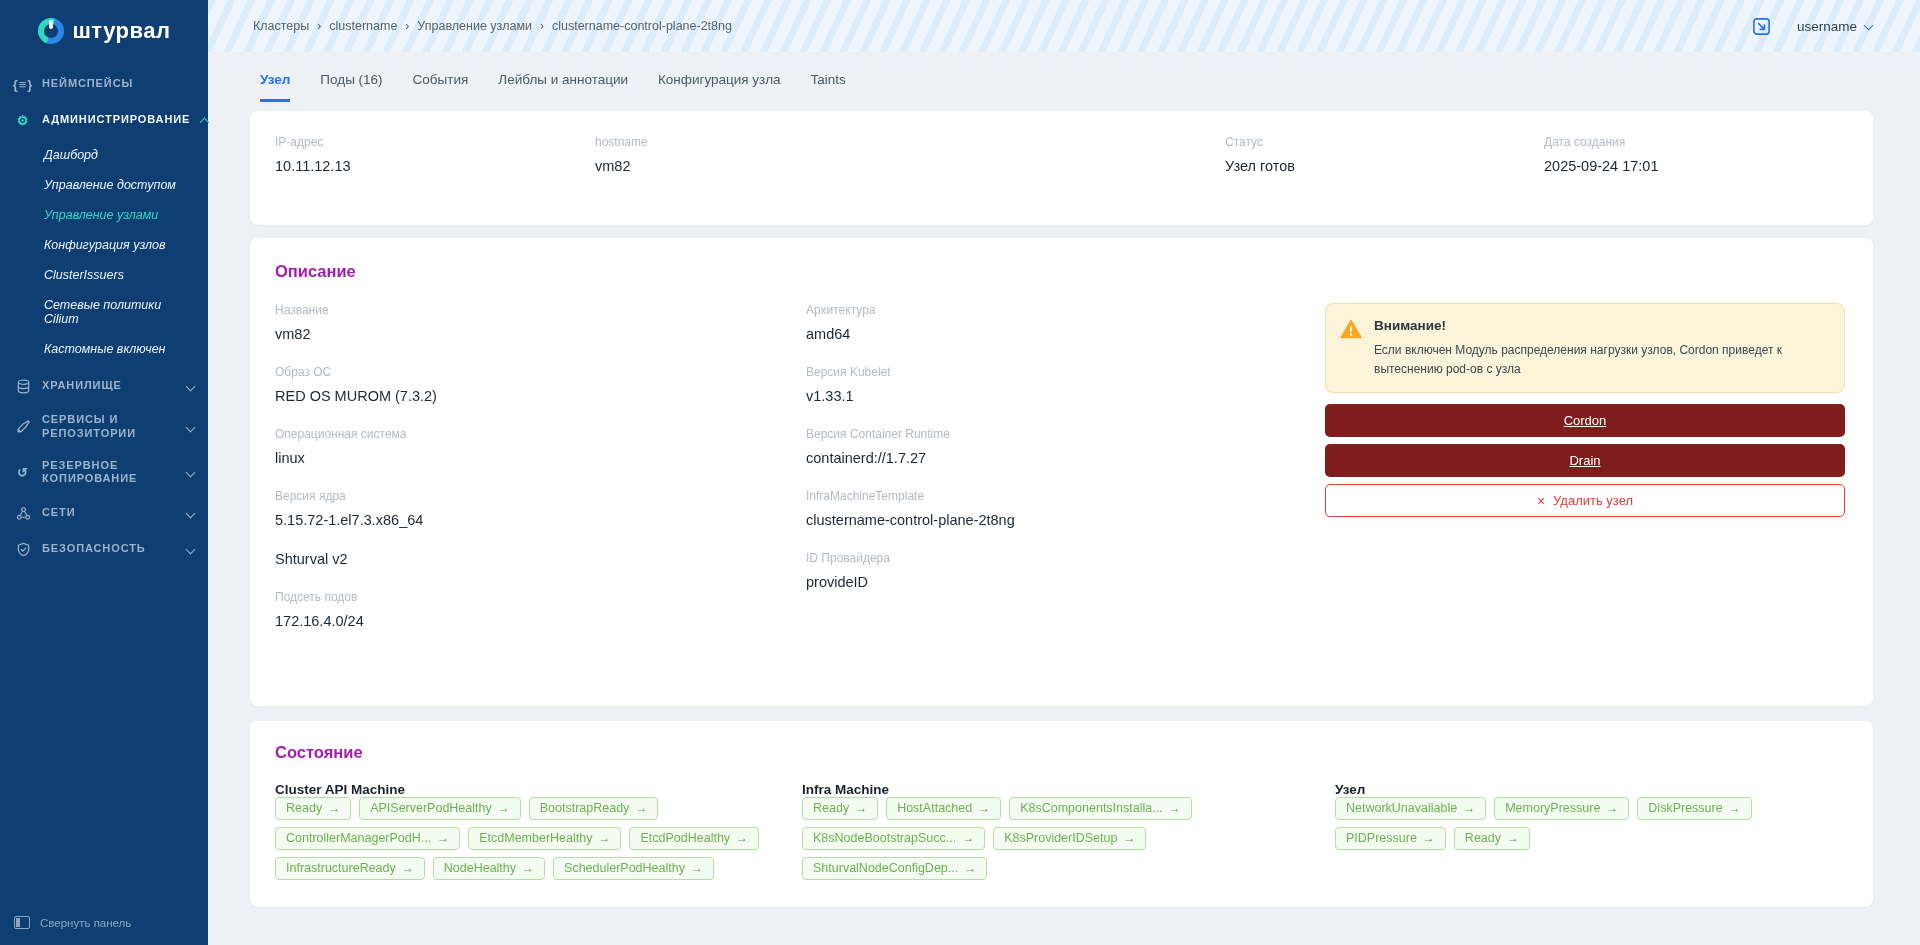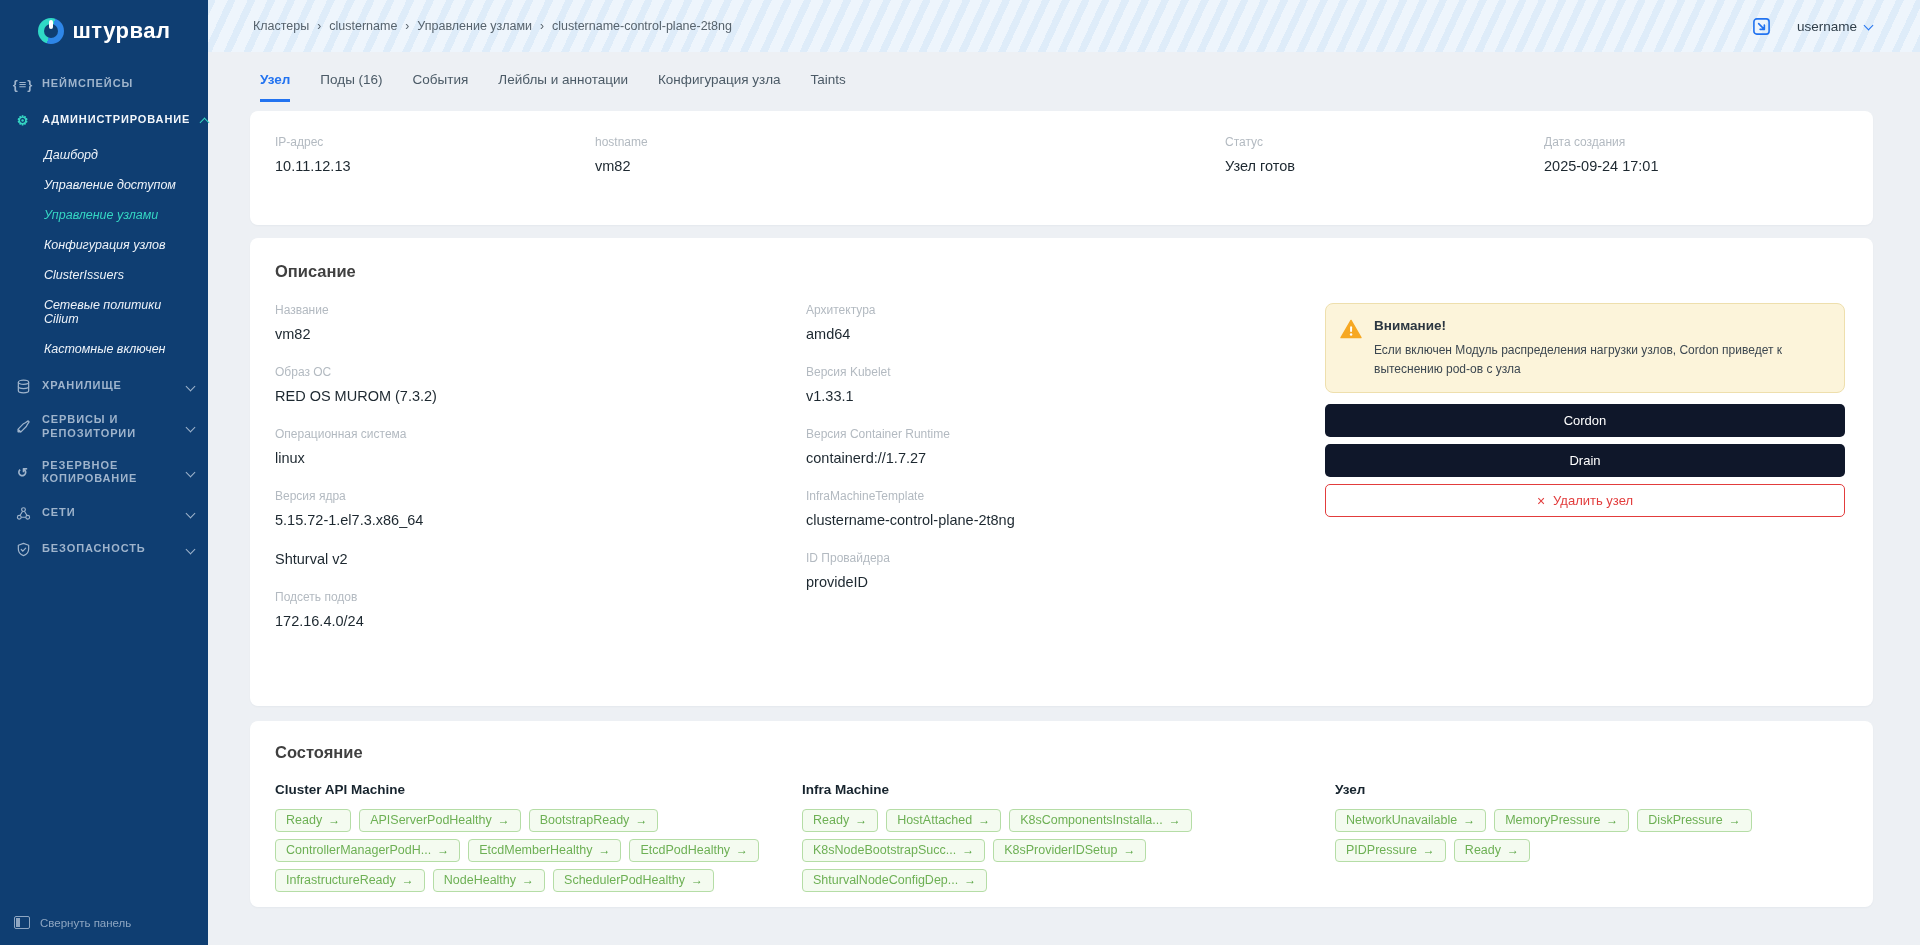--- a/index.html
+++ b/index.html
@@ -64,41 +64,41 @@
   .card { background:#fff; border-radius:8px; box-shadow:0 1px 2px rgba(20,40,70,0.04); }
 
   
   .summary-card { margin-top:9px; height:114px; padding:24px 0 0 25px; display:grid;
                   grid-template-columns:320px 630px 319px 1fr; }
   .f-label { font-size:12px; color:#b3bac1; margin-bottom:9px; }
   .f-value { font-size:14.5px; color:#1d2830; }
 
   
   .desc-card { margin-top:13px; padding:24px 0 10px 25px; height:468px; }
-  .card-title { font-size:16.5px; font-weight:700; color:#404040; }
+  .card-title { font-size:16.5px; font-weight:700; color:#a21caf; }
   .desc-grid { display:grid; grid-template-columns:531px 519px 522px; margin-top:22px; }
   .field { margin-bottom:23px; }
 
   .action-panel { padding-right:2px; }
   .warning-box { background:#fcf4da; border:1px solid #eedfad; border-radius:8px;
                  padding:14px 16px 14px 14px; display:flex; gap:12px; }
   .warn-icon { width:22px; min-width:22px; height:20px; margin-top:1px; }
   .warn-title { font-size:13.5px; font-weight:700; color:#2b3640; margin-bottom:8px; }
   .warn-text { font-size:12px; color:#3c4750; line-height:1.55; }
   .btn { width:100%; height:33px; border-radius:5px; border:none; font-family:inherit;
          font-size:13px; cursor:pointer; display:flex; align-items:center; justify-content:center; }
-  .btn-primary { background:#0f172a; color:#fff; margin-top:11px; }
+  .btn-primary { background:#7f1d1d; color:#fff; margin-top:11px;text-decoration:underline; }
   .btn-primary + .btn-primary { margin-top:7px; }
   .btn-danger { background:#fff; border:1px solid #e23c3c; color:#e23c3c; margin-top:7px; gap:8px; }
   .btn-danger .x-icon { font-size:14px; line-height:1; }
 
   
   .state-card { margin-top:15px; padding:22px 0 20px 25px; height:186px; }
   .state-grid { display:grid; grid-template-columns:527px 533px 1fr; margin-top:20px; }
-  .state-col-title { font-size:13.5px; font-weight:700; color:#17242e; margin-bottom:12px; }
+  .state-col-title { font-size:13.5px; font-weight:700; color:#17242e; margin-bottom:0; }
   .badges { display:flex; flex-wrap:wrap; gap:7px 8px; padding-right:30px; }
   .badge { display:inline-flex; align-items:center; gap:6px; border:1px solid #b5dda6;
            background:#f4fbf0; border-radius:4px; padding:3px 10px 4px; font-size:12.5px;
            color:#6db054; cursor:pointer; white-space:nowrap; }
   .badge::after { content:"\2192"; color:#54a23e; font-size:12px; }
 </style>
 </head>
 <body>
 
 <div class="app">

